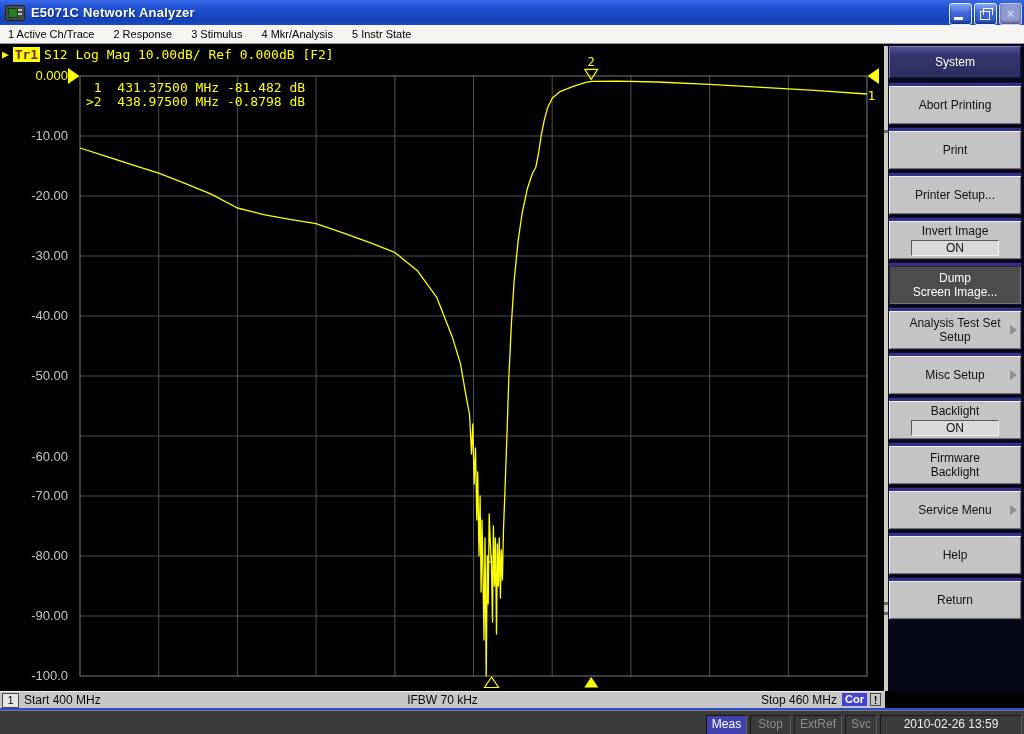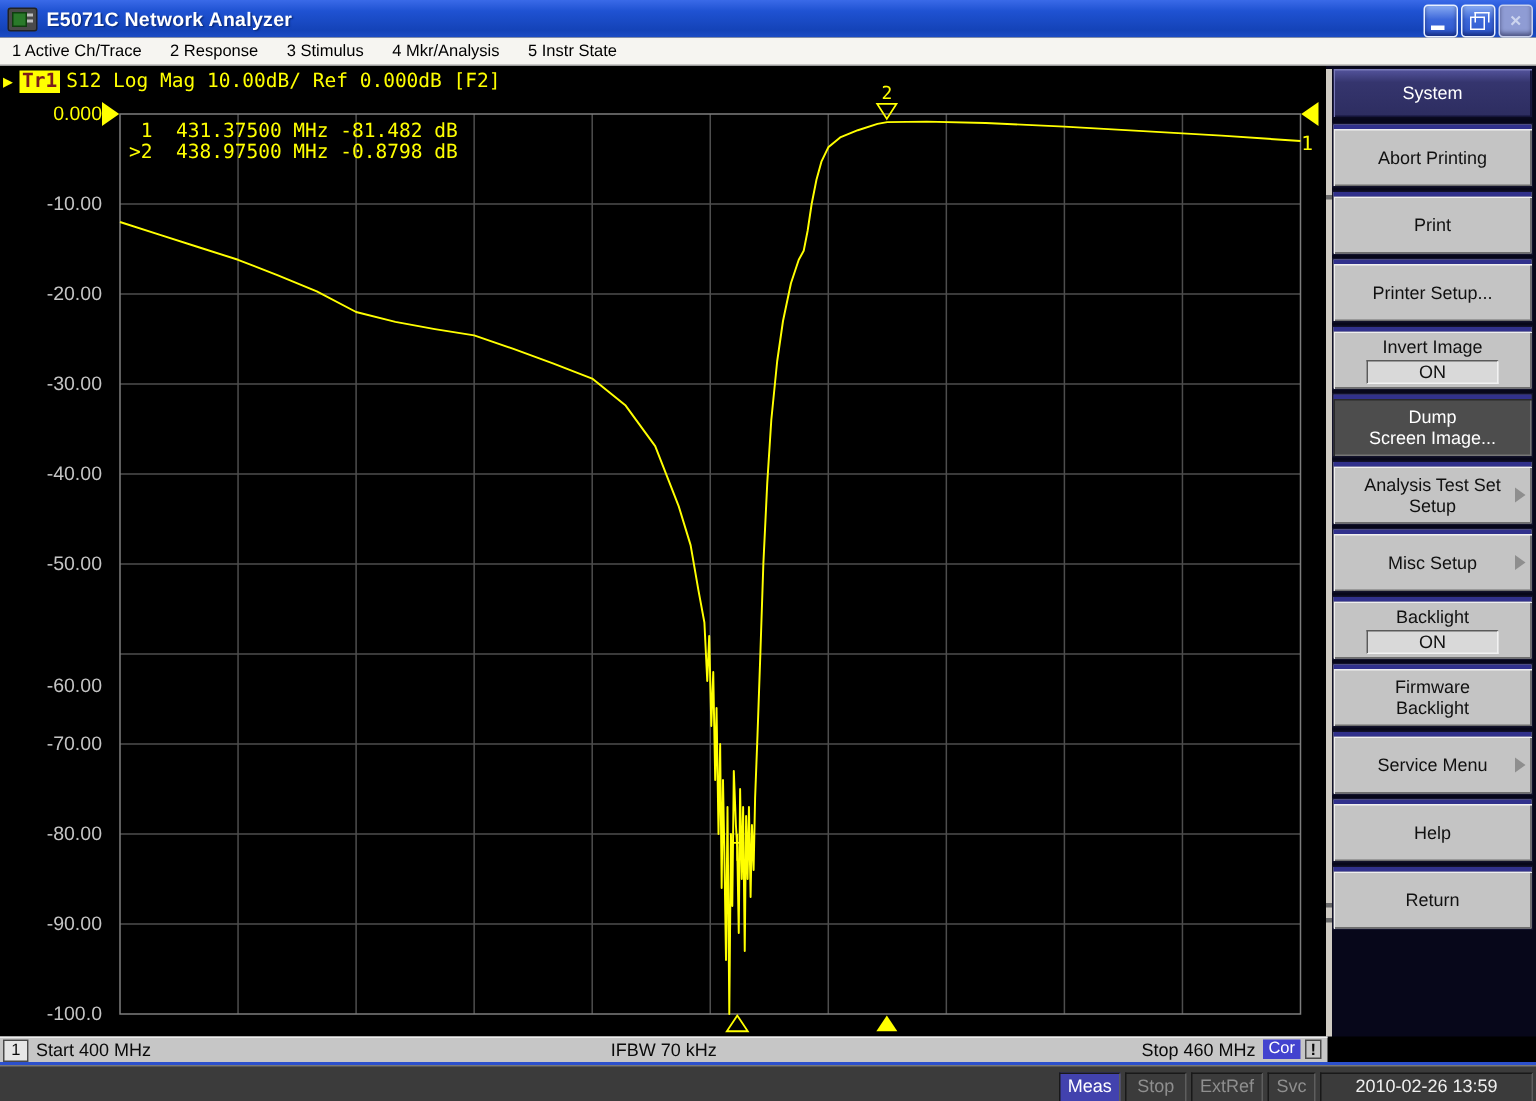--- a/index.html
+++ b/index.html
@@ -65,21 +65,21 @@
     border-left:7px solid #8e8e8e;border-top:5px solid transparent;border-bottom:5px solid transparent;}
   
   .channelbar{position:absolute;left:0;top:691px;width:885px;height:17px;background:#c6c6c6;
     border-top:1px solid #ededed;box-sizing:border-box;font-size:12px;color:#0a0a0a;}
   .ch-num{position:absolute;left:2px;top:1px;width:15px;height:13px;background:#e6e6e6;
     border:1px solid #4a4a4a;text-align:center;font-size:11px;line-height:13px;}
   .ch-start{position:absolute;left:24px;top:1px;}
   .ch-ifbw{position:absolute;left:0;top:1px;width:885px;text-align:center;}
   .ch-stop{position:absolute;right:48px;top:1px;}
   .cor-badge{position:absolute;right:18px;top:1px;width:25px;height:13px;background:#4343cf;color:#fff;
-    font-size:11px;font-weight:normal;text-align:center;line-height:13px;}
+    font-size:11px;font-weight:bold;text-align:center;line-height:13px;}
   .warn-badge{position:absolute;right:4px;top:1px;width:11px;height:13px;border:1px solid #4a4a4a;
     font-size:11px;font-weight:bold;text-align:center;line-height:12px;box-sizing:border-box;}
   .bluesep{position:absolute;left:0;top:708px;width:1024px;height:2px;background:#2c50cc;}
   
   .statusbar{position:absolute;left:0;top:710px;width:1024px;height:24px;background:#3b3b3b;
     border-top:1px solid #787878;box-sizing:border-box;font-size:12px;}
   .sb-box{position:absolute;top:4px;height:32px;line-height:17px;text-align:center;
     border:1px solid;border-color:#191919 #5e5e5e #5e5e5e #191919;background:#3b3b3b;box-sizing:border-box;}
   .sb-meas{left:706px;width:41px;background:#4242ae;color:#fff;}
   .sb-stop{left:750px;width:41px;color:#8f8f8f;}

